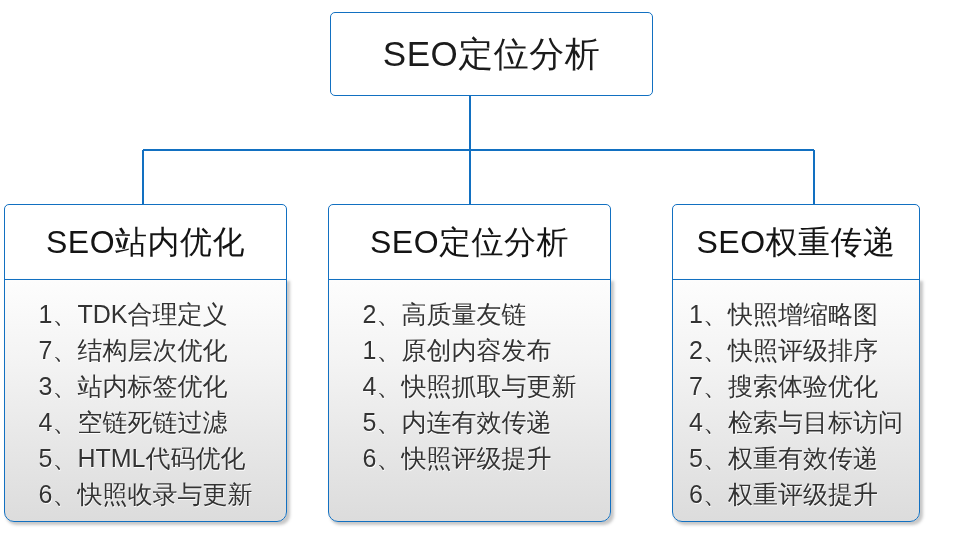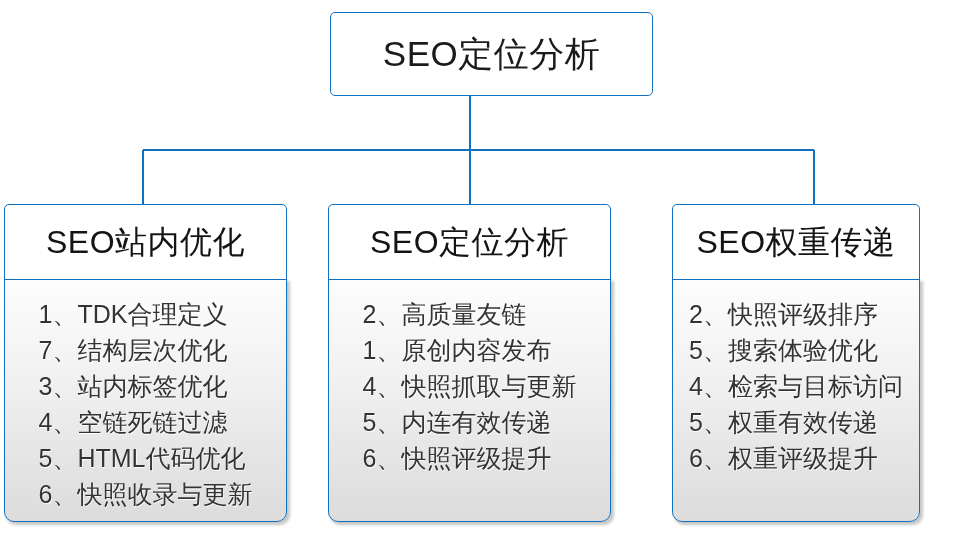--- a/index.html
+++ b/index.html
@@ -157,22 +157,23 @@
       </ul>
     </div>
   </div>
 
   <div class="branch branch-3">
     <div class="branch-header">
       <span class="branch-header-label">SEO权重传递</span>
     </div>
     <div class="branch-body">
       <ul class="item-list">
+        <li class="item">1、快照增缩略图</li>
         <li class="item">2、快照评级排序</li>
-        <li class="item">5、搜索体验优化</li>
+        <li class="item">7、搜索体验优化</li>
         <li class="item">4、检索与目标访问</li>
         <li class="item">5、权重有效传递</li>
         <li class="item">6、权重评级提升</li>
       </ul>
     </div>
   </div>
 
 </div>
 
 </body></html>

